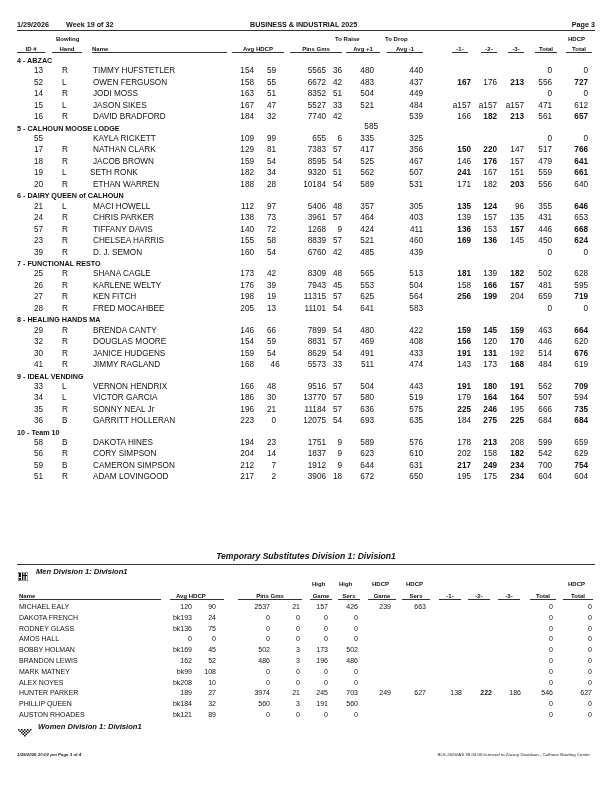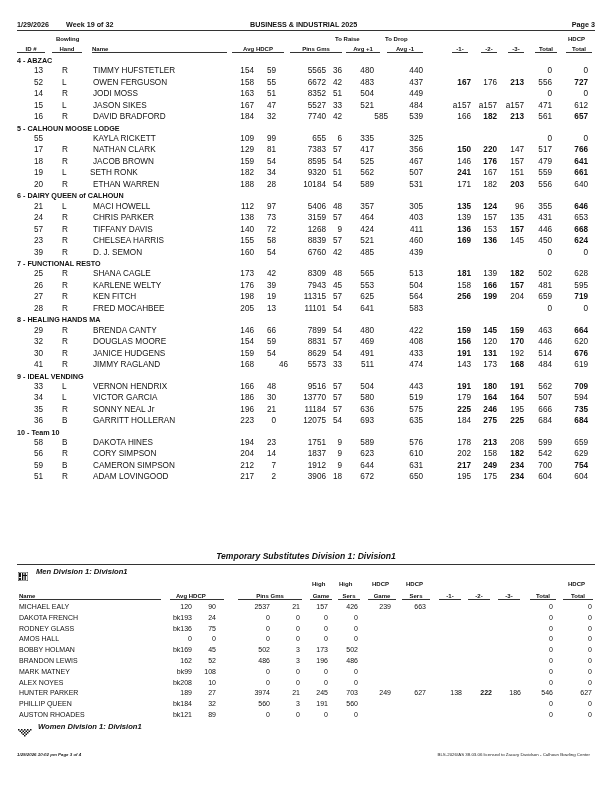--- a/index.html
+++ b/index.html
@@ -118,21 +118,21 @@
       <span class="r" style="right: 24px;">612</span>
     </div>
     <div class="row" style="top: 112.2px;">
       <span class="r" style="right: 569px;">16</span>
       <span style="left: 62px;">R</span>
       <span style="left: 93px;">DAVID BRADFORD</span>
       <span class="r" style="right: 358px;">184</span>
       <span class="r" style="right: 336px;">32</span>
       <span class="r" style="right: 286px;">7740</span>
       <span class="r" style="right: 270px;">42</span>
-      <span class="r" style="right: 224px;">585</span>
+      <span class="r" style="right: 234px; margin-top: 10px;">585</span>
       <span class="r" style="right: 189px;">539</span>
       <span class="r" style="right: 141px;">166</span>
       <span class="r b" style="right: 115px;">182</span>
       <span class="r b" style="right: 88px;">213</span>
       <span class="r" style="right: 60px;">561</span>
       <span class="r b" style="right: 24px;">657</span>
     </div>
     <div class="abs grp" style="left: 17px; top: 123.7px;">5 - CALHOUN MOOSE LODGE</div>
     <div class="row" style="top: 133.9px;">
       <span class="r" style="right: 569px;">55</span>
@@ -230,21 +230,21 @@
       <span class="r" style="right: 88px;">96</span>
       <span class="r" style="right: 60px;">355</span>
       <span class="r b" style="right: 24px;">646</span>
     </div>
     <div class="row" style="top: 213.1px;">
       <span class="r" style="right: 569px;">24</span>
       <span style="left: 62px;">R</span>
       <span style="left: 93px;">CHRIS PARKER</span>
       <span class="r" style="right: 358px;">138</span>
       <span class="r" style="right: 336px;">73</span>
-      <span class="r" style="right: 286px;">3159</span>
+      <span class="r" style="right: 286px;">3961</span>
       <span class="r" style="right: 270px;">57</span>
       <span class="r" style="right: 238px;">464</span>
       <span class="r" style="right: 189px;">403</span>
       <span class="r" style="right: 141px;">139</span>
       <span class="r" style="right: 115px;">157</span>
       <span class="r" style="right: 88px;">135</span>
       <span class="r" style="right: 60px;">431</span>
       <span class="r" style="right: 24px;">653</span>
     </div>
     <div class="row" style="top: 224.6px;">
@@ -407,21 +407,21 @@
       <span class="r b" style="right: 115px;">131</span>
       <span class="r" style="right: 88px;">192</span>
       <span class="r" style="right: 60px;">514</span>
       <span class="r b" style="right: 24px;">676</span>
     </div>
     <div class="row" style="top: 360px;">
       <span class="r" style="right: 569px;">41</span>
       <span style="left: 62px;">R</span>
       <span style="left: 93px;">JIMMY RAGLAND</span>
       <span class="r" style="right: 358px;">168</span>
-      <span class="r" style="right: 324px;">46</span>
+      <span class="r" style="right: 332px; font-family: Liberation Mono, monospace;">46</span>
       <span class="r" style="right: 286px;">5573</span>
       <span class="r" style="right: 270px;">33</span>
       <span class="r" style="right: 238px;">511</span>
       <span class="r" style="right: 189px;">474</span>
       <span class="r" style="right: 141px;">143</span>
       <span class="r" style="right: 115px;">173</span>
       <span class="r b" style="right: 88px;">168</span>
       <span class="r" style="right: 60px;">484</span>
       <span class="r" style="right: 24px;">619</span>
     </div>

